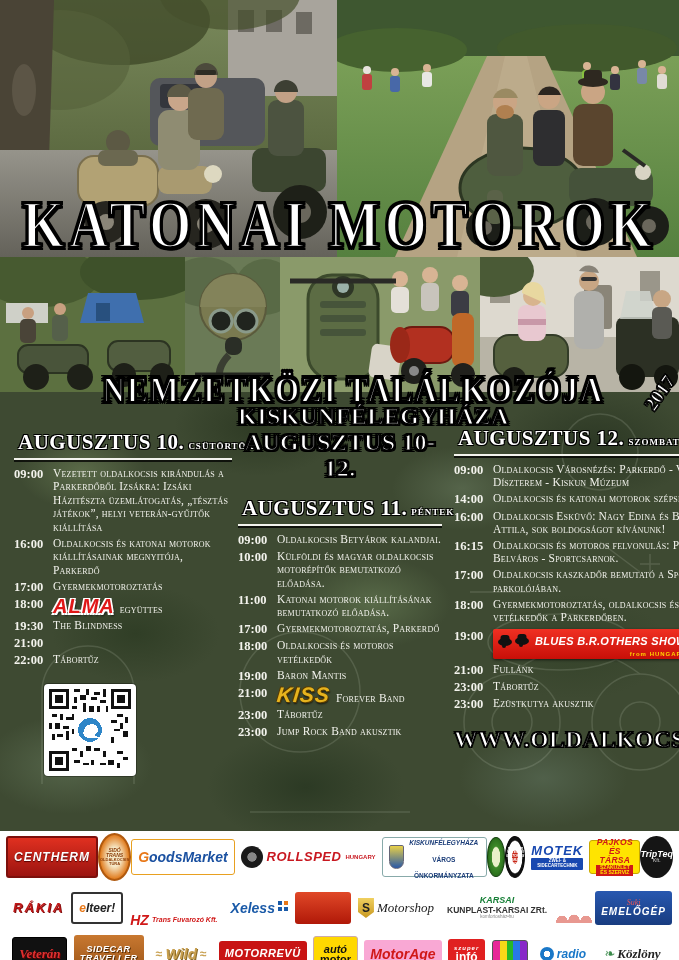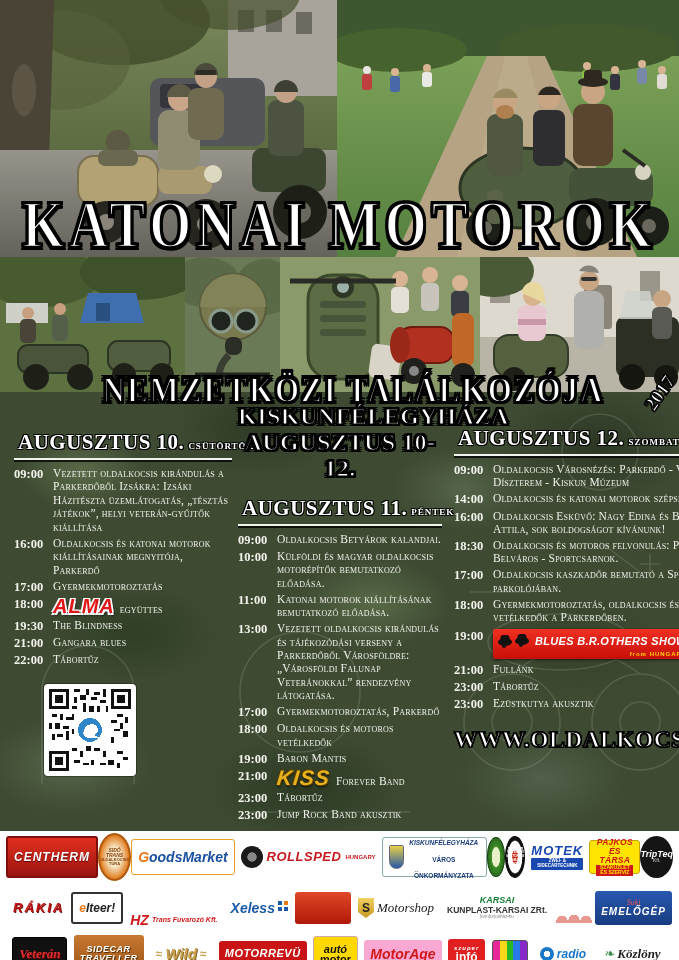--- a/index.html
+++ b/index.html
@@ -443,21 +443,20 @@
         <div class="item">
             <span class="time">18:00</span>
             <span class="txt"><span class="alma">ALMA</span><span>együttes</span></span>
           </div>
         <div class="item">
             <span class="time">19:30</span>
             <span class="txt">The Blindness</span>
           </div>
         <div class="item">
             <span class="time">21:00</span>
-            <span class="txt">Gangara blues</span>
           </div>
         <div class="item">
             <span class="time">22:00</span>
             <span class="txt">Tábortűz</span>
           </div>
         <div class="qr-wrap">
           <svg width="82" height="82" viewBox="0 0 29 29" shape-rendering="crispEdges">
             <rect width="29" height="29" fill="#fff"></rect>
             <g fill="#111">
               <rect x="0" y="0" width="7" height="7"></rect>
@@ -540,24 +539,20 @@
           </div>
         <div class="item">
             <span class="time">10:00</span>
             <span class="txt">Külföldi és magyar oldalkocsis motorépítők bemutatkozó előadása.</span>
           </div>
         <div class="item">
             <span class="time">11:00</span>
             <span class="txt">Katonai motorok kiállításának bemutatkozó előadása.</span>
           </div>
         <div class="item">
-            <span class="time">13:00</span>
-            <span class="txt">Vezetett oldalkocsis kirándulás és tájékozódási verseny a Parkerdőből Városföldre: „Városföldi Falunap Veteránokkal” rendezvény látogatása.</span>
-          </div>
-        <div class="item">
             <span class="time">17:00</span>
             <span class="txt">Gyermekmotoroztatás, Parkerdő</span>
           </div>
         <div class="item">
             <span class="time">18:00</span>
             <span class="txt">Oldalkocsis és motoros vetélkedők</span>
           </div>
         <div class="item">
             <span class="time">19:00</span>
             <span class="txt">Baron Mantis</span>
@@ -587,21 +582,21 @@
           </div>
         <div class="item">
             <span class="time">14:00</span>
             <span class="txt">Oldalkocsis és katonai motorok szépségversenye.</span>
           </div>
         <div class="item">
             <span class="time">16:00</span>
             <span class="txt">Oldalkocsis Esküvő: Nagy Edina és Bogdány Attila, sok boldogságot kívánunk!</span>
           </div>
         <div class="item">
-            <span class="time">18:30</span>
+            <span class="time">16:15</span>
             <span class="txt">Oldalkocsis és motoros felvonulás: Parkerdő - Belváros - Sportcsarnok.</span>
           </div>
         <div class="item">
             <span class="time">17:00</span>
             <span class="txt">Oldalkocsis kaszkadőr bemutató a Sportcsarnok parkolójában.</span>
           </div>
         <div class="item">
             <span class="time">18:00</span>
             <span class="txt">Gyermekmotoroztatás, oldalkocsis és motoros vetélkedők a Parkerdőben.</span>
           </div>

